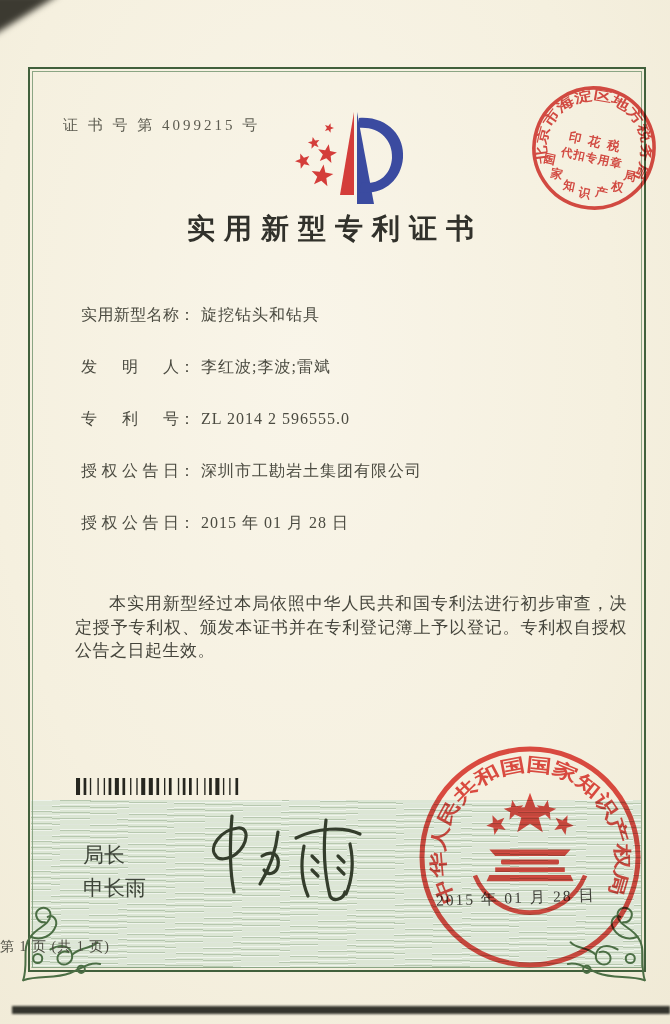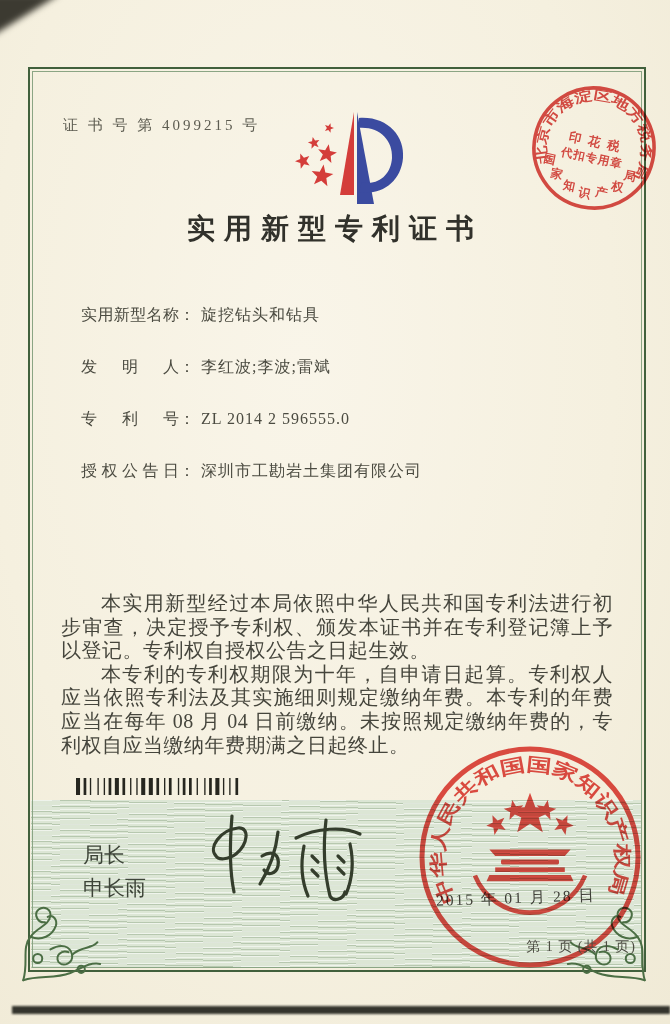--- a/index.html
+++ b/index.html
@@ -29,42 +29,42 @@
 
   .title{position:absolute;left:0;top:210px;width:670px;text-align:center;
     font-size:28px;font-weight:bold;letter-spacing:9px;color:#31312b;}
 
   .fields{position:absolute;left:81px;top:305px;font-size:16px;color:#4b4b41;}
   .frow{height:52px;white-space:nowrap;}
   .flabel{display:inline-block;width:98px;text-align:justify;text-align-last:justify;}
   .fcolon{display:inline-block;margin-right:6px;}
   .fvalue{letter-spacing:1px;}
 
-  .body-text{position:absolute;left:61px;top:592px;width:552px;font-size:20px;
+  .body-text{position:absolute;left:75px;top:592px;width:552px;font-size:17px;
     line-height:23.6px;color:#45453c;text-align:justify;}
   .body-text p{margin:0;text-indent:2em;letter-spacing:.5px;}
 
   .barcode{position:absolute;left:76px;top:778px;width:190px;height:17px;}
   .barcode rect{fill:#26261f;}
 
   .signer{position:absolute;left:83px;top:838px;font-size:21px;color:#3d4438;line-height:33px;
     font-family:"Liberation Sans","DejaVu Sans",sans-serif;}
   .signature{position:absolute;left:192px;top:810px;width:190px;height:96px;}
 
   .seal{mix-blend-mode:multiply;opacity:.93;}
   .office-seal{position:absolute;left:415px;top:742px;width:230px;height:230px;}
   .tax-seal{position:absolute;left:528px;top:82px;width:132px;height:132px;}
   .seal-date{position:absolute;left:436px;top:888px;font-size:15.5px;letter-spacing:2px;
     color:#3f3f38;transform:rotate(-2deg);}
 
   .ornament{position:absolute;width:86px;height:92px;}
   .ornament.left{left:16px;top:898px;}
   .ornament.right{left:566px;top:898px;transform:scaleX(-1);}
 
-  .footer{position:absolute;left:0;top:938px;width:636px;text-align:right;font-size:14px;color:#4c4c42;letter-spacing:1px;}
+  .footer{position:absolute;left:0;top:938px;width:636px;text-align:left;font-size:14px;color:#4c4c42;letter-spacing:1px;}
 </style>
 </head>
 <body>
 
 <div class="page">
 
   <svg width="0" height="0" style="position:absolute" aria-hidden="true">
     <defs>
       <path id="star" d="M0,-10 L2.47,-3.40 L9.51,-3.09 L3.99,1.30 L5.88,8.09 L0,4.2 L-5.88,8.09 L-3.99,1.30 L-9.51,-3.09 L-2.47,-3.40 Z"></path>
     </defs>
@@ -121,25 +121,27 @@
     </div>
     <div class="frow">
       <span class="flabel">发明人</span><span class="fcolon">：</span><span class="fvalue">李红波;李波;雷斌</span>
     </div>
     <div class="frow">
       <span class="flabel">专利号</span><span class="fcolon">：</span><span class="fvalue">ZL 2014 2 596555.0</span>
     </div>
     <div class="frow">
       <span class="flabel">授权公告日</span><span class="fcolon">：</span><span class="fvalue">深圳市工勘岩土集团有限公司</span>
     </div>
+    <div class="frow">
+      <span class="flabel">授权公告日</span><span class="fcolon">：</span><span class="fvalue">2015 年 01 月 28 日</span>
+    </div>
   </div>
 
   <div class="body-text">
     <p>本实用新型经过本局依照中华人民共和国专利法进行初步审查，决定授予专利权、颁发本证书并在专利登记簿上予以登记。专利权自授权公告之日起生效。</p>
-    <p>本专利的专利权期限为十年，自申请日起算。专利权人应当依照专利法及其实施细则规定缴纳年费。本专利的年费应当在每年 08 月 04 日前缴纳。未按照规定缴纳年费的，专利权自应当缴纳年费期满之日起终止。</p>
   </div>
 
   <svg class="barcode">
       <g>
         <rect x="0" y="0" width="4.050000000000001" height="17"></rect>
         <rect x="7.6000000000000005" y="0" width="2.7" height="17"></rect>
         <rect x="13.850000000000001" y="0" width="1.35" height="17"></rect>
         <rect x="21.450000000000003" y="0" width="1.35" height="17"></rect>
         <rect x="27.700000000000003" y="0" width="1.35" height="17"></rect>
         <rect x="32.6" y="0" width="2.7" height="17"></rect>

